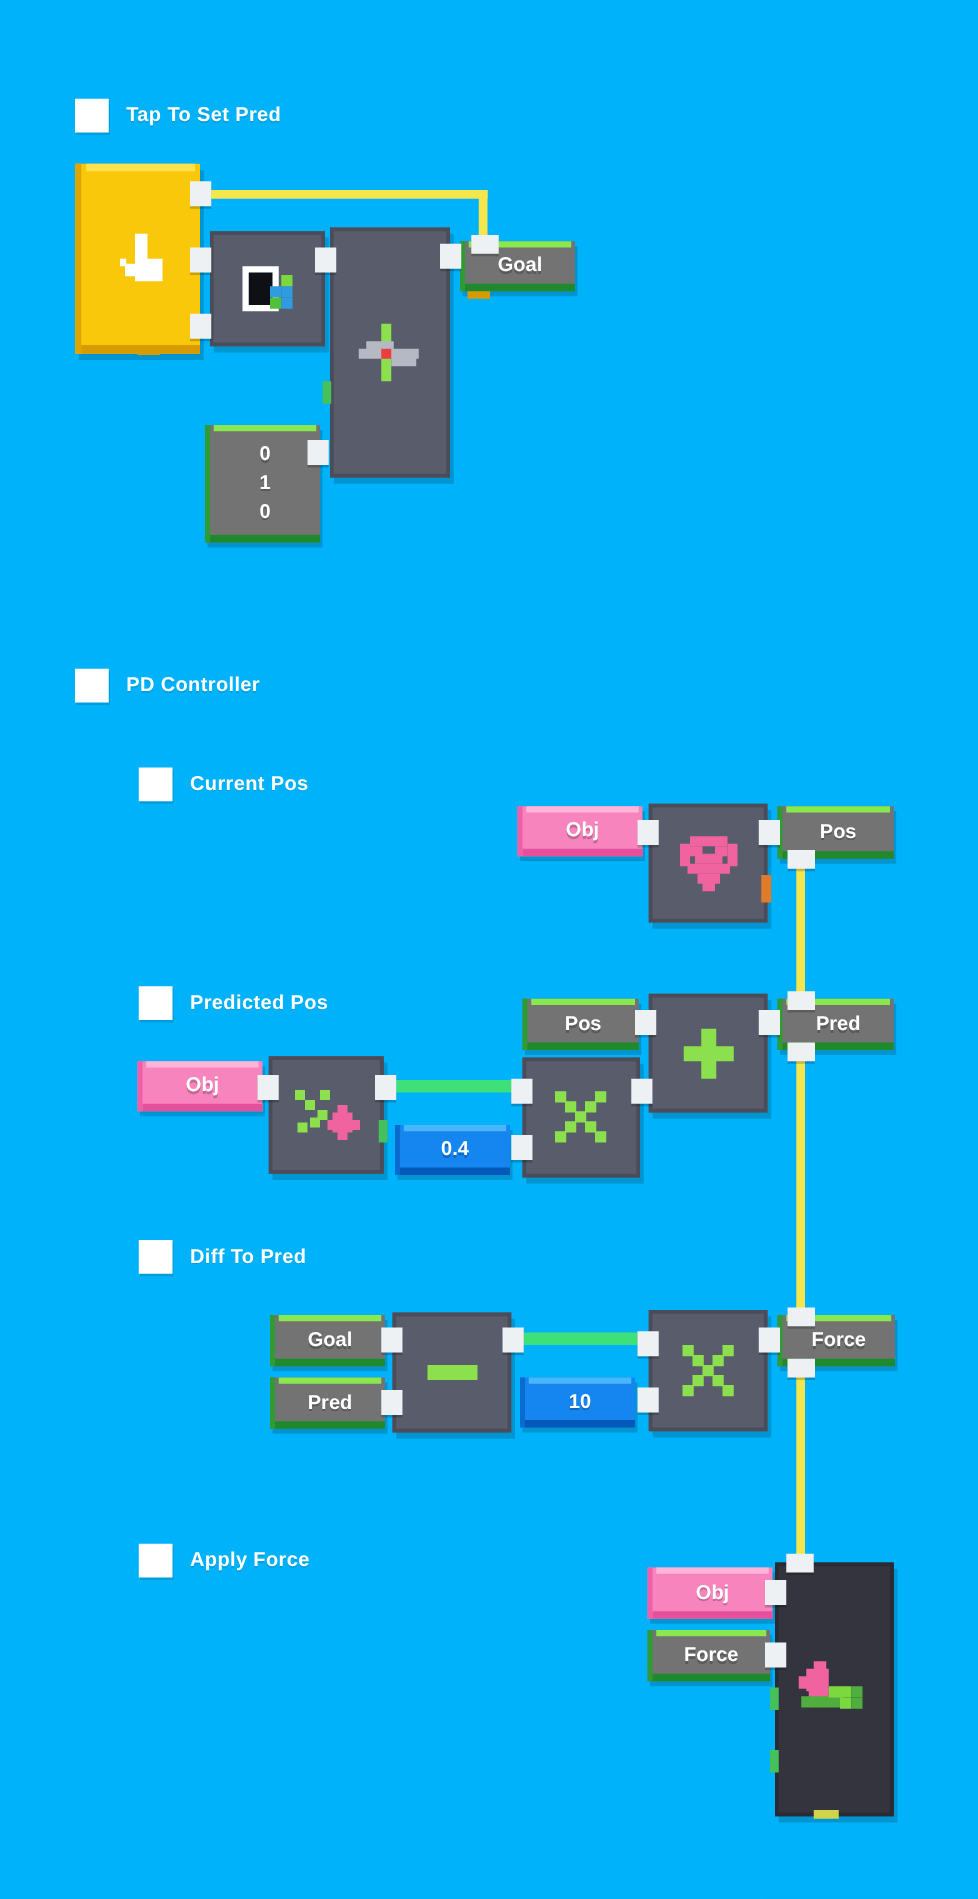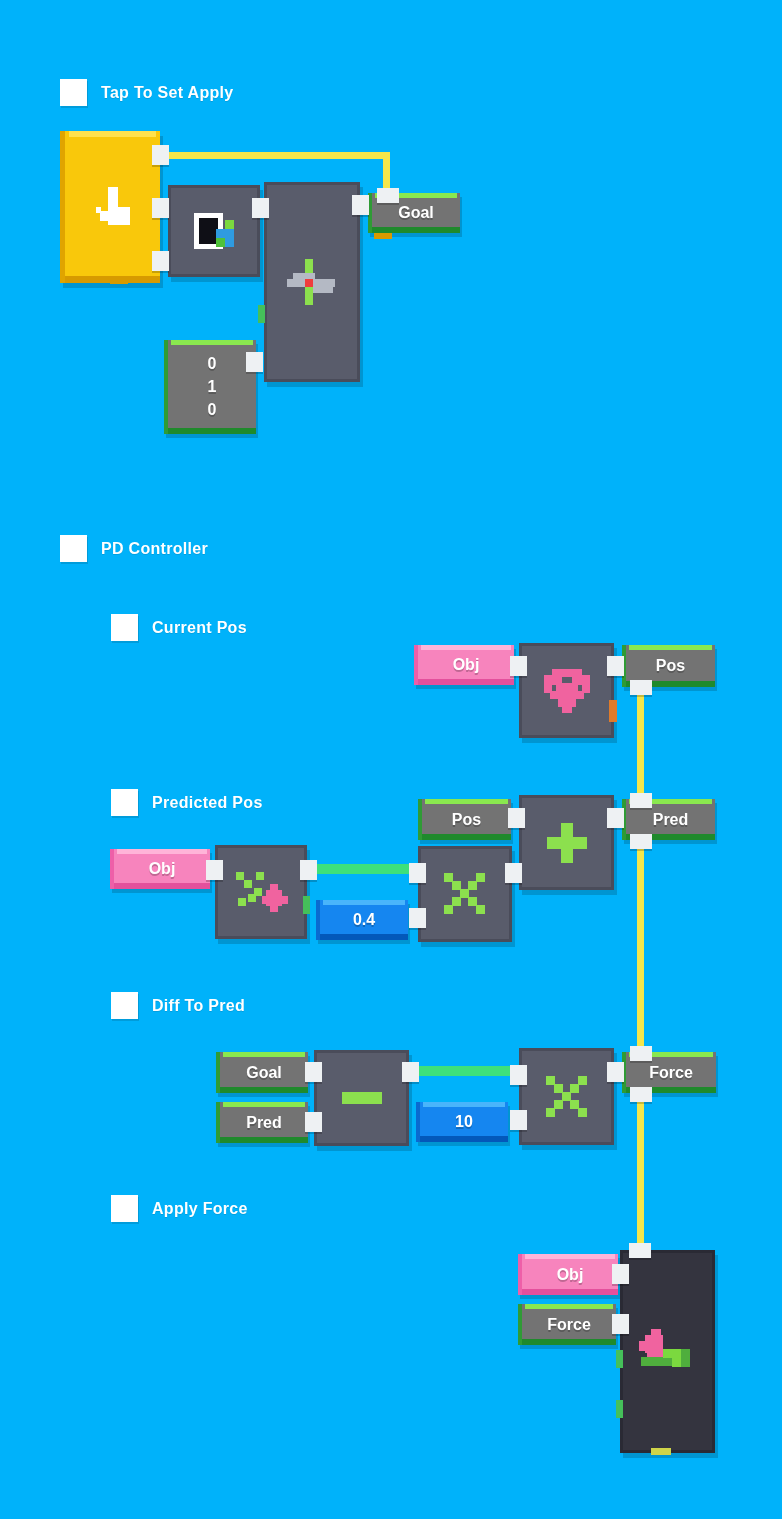--- a/index.html
+++ b/index.html
@@ -168,21 +168,21 @@
   
   .nub { position: absolute; z-index: 5; }
 </style>
 </head>
 <body>
 
 <div id="canvas">
 
   <div class="section-header" style="left:60px; top:79px;">
     <div class="sec-box"></div>
-    <div class="sec-label">Tap To Set Apply</div>
+    <div class="sec-label">Tap To Set Pred</div>
   </div>
 
   <div class="section-header" style="left:60px; top:535px;">
     <div class="sec-box"></div>
     <div class="sec-label">PD Controller</div>
   </div>
 
   <div class="section-header" style="left:111px; top:614px;">
     <div class="sec-box"></div>
     <div class="sec-label">Current Pos</div>
@@ -191,21 +191,21 @@
   <div class="section-header" style="left:111px; top:789px;align-items:center;">
     <div class="sec-box"></div>
     <div class="sec-label">Predicted Pos</div>
   </div>
 
   <div class="section-header" style="left:111px; top:992px;">
     <div class="sec-box"></div>
     <div class="sec-label">Diff To Pred</div>
   </div>
 
-  <div class="section-header" style="left:111px; top:1195px;">
+  <div class="section-header" style="left:111px; top:1235px;">
     <div class="sec-box"></div>
     <div class="sec-label">Apply Force</div>
   </div>
 
   <div class="wire wire-y" style="left:160px; top:152px; width:230px; height:7px;"></div>
   <div class="wire wire-y" style="left:383px; top:152px; width:7px; height:42px;"></div>
 
   <div class="node yellow" style="left:60px; top:131px; width:100px; height:152px;">
     <div class="icon-wrap ico-hand">
       <i style="left:12px; top:2px;  width:10px; height:22px;"></i>

